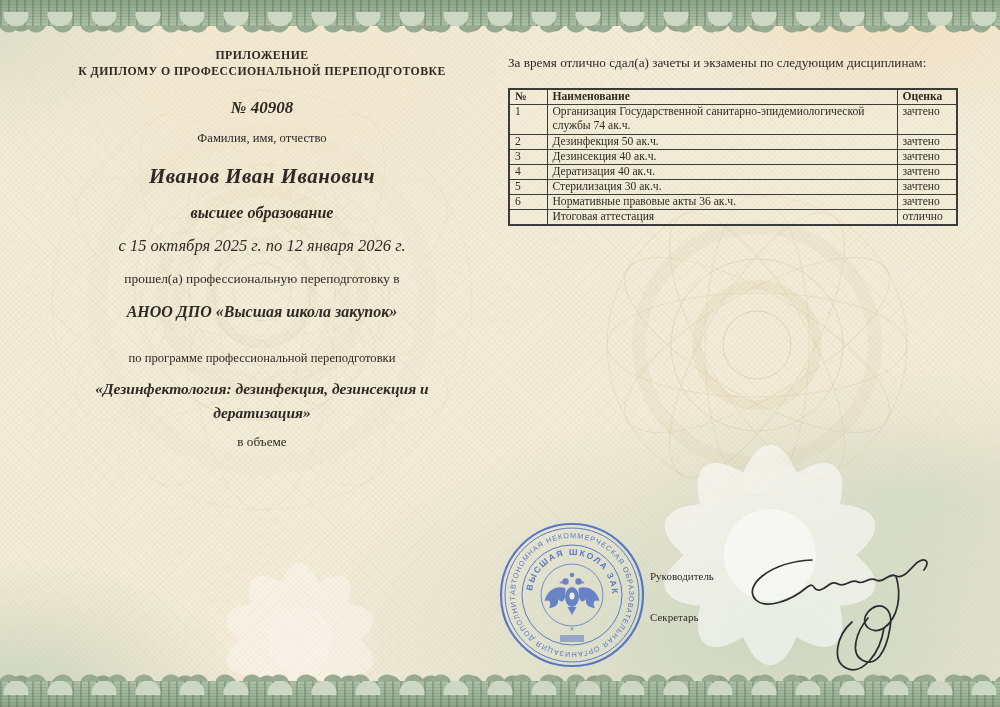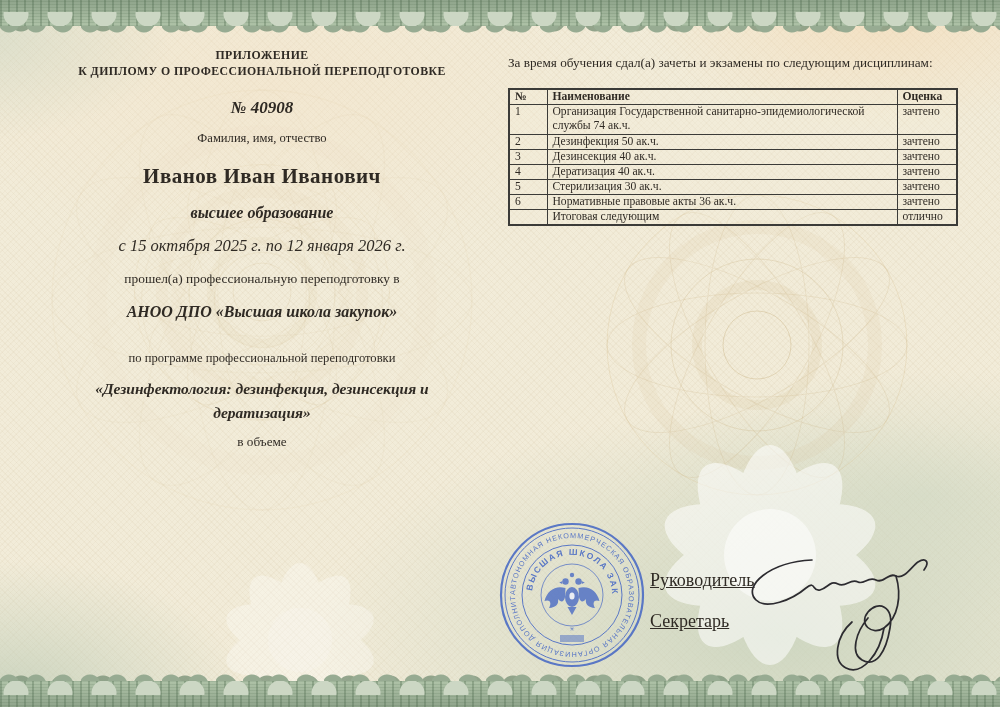--- a/index.html
+++ b/index.html
@@ -48,40 +48,40 @@
   }
   .band-top{top:0;}
   .band-bottom{bottom:0;transform:scaleY(-1);}
   
   .left-col{position:absolute;left:52px;top:48px;width:420px;text-align:center;z-index:5;}
   .right-col{position:absolute;left:508px;top:52px;width:450px;z-index:5;}
   .t-bold{font-weight:bold;letter-spacing:.4px;font-size:11.8px;line-height:1.32;}
   .num{margin-top:19px;font-size:17px;font-weight:bold;font-style:italic;}
   .lbl{font-size:12.6px;}
   .fio-lbl{margin-top:13px;}
-  .fio{margin-top:18px;font-size:21px;font-weight:bold;letter-spacing:.5px;}
+  .fio{margin-top:18px;font-size:21px;font-weight:bold;font-style:italic;letter-spacing:.5px;}
   .hasdoc{margin-top:17px;font-size:13.2px;}
   .edu{margin-top:15px;font-size:16px;font-weight:bold;font-style:italic;}
   .period{margin-top:14px;font-size:16.5px;font-weight:normal;font-style:italic;}
   .passed{margin-top:15px;font-size:13.4px;}
   .org{margin-top:16px;font-size:16px;font-weight:bold;font-style:italic;}
   .prog-lbl{margin-top:30px;font-size:12.6px;}
   .prog{margin-top:11px;font-size:15.5px;font-weight:bold;font-style:italic;line-height:1.55;}
   .vol-lbl{margin-top:9px;font-size:13.2px;}
   .vol{font-size:15px;font-weight:bold;font-style:italic;}
   .intro{font-size:13.2px;line-height:1.6;text-align:justify;}
   
   table.grades{width:100%;border-collapse:collapse;margin-top:15px;font-size:11.6px;
     border:2px solid #3b3b38;background:rgba(244,238,221,.2);}
   table.grades th, table.grades td{
     border:1px solid #3b3b38;padding:0 5px;text-align:left;vertical-align:top;line-height:1.22;height:13px;}
   table.grades th{font-weight:bold;}
   col.c-num{width:38px;} col.c-grade{width:60px;}
   
-  .sig-label{position:absolute;font-size:18px;z-index:6;text-decoration:underline;}
+  .sig-label{position:absolute;font-size:11px;z-index:6;}
   .lab-head{left:650px;top:570px;}
   .lab-sec{left:650px;top:611px;}
   .seal{position:absolute;left:496px;top:519px;width:152px;height:152px;z-index:6;opacity:.92;}
   .signature-svg{position:absolute;inset:0;z-index:7;pointer-events:none;}
   .rosettes{position:absolute;inset:0;z-index:1;pointer-events:none;}
 </style>
 </head>
 <body>
 
 <div class="layer tex"></div>
@@ -134,21 +134,21 @@
   <div class="edu">высшее образование</div>
   <div class="period">с 15 октября 2025 г. по 12 января 2026 г.</div>
   <div class="passed">прошел(а) профессиональную переподготовку в</div>
   <div class="org">АНОО ДПО «Высшая школа закупок»</div>
   <div class="lbl prog-lbl">по программе профессиональной переподготовки</div>
   <div class="prog">«Дезинфектология: дезинфекция, дезинсекция и дератизация»</div>
   <div class="vol-lbl">в объеме</div>
 </div>
 
 <div class="right-col">
-  <div class="intro">За время обучения сдал(а) зачеты и экзамены по следующим дисциплинам:</div>
+  <div class="intro">За время отлично сдал(а) зачеты и экзамены по следующим дисциплинам:</div>
 
   <table class="grades">
     <colgroup>
         <col class="c-num">
         <col>
         <col class="c-grade">
       </colgroup>
     <thead>
       <tr>
         <th>№</th>
@@ -188,21 +188,21 @@
   </tr>
 
   <tr>
     <td>6</td>
     <td>Нормативные правовые акты 36 ак.ч.</td>
     <td>зачтено</td>
   </tr>
 
   <tr>
     <td></td>
-    <td>Итоговая следующим</td>
+    <td>Итоговая аттестация</td>
     <td>отлично</td>
   </tr>
 </tbody>
   </table>
 </div>
 
 <div class="sig-label lab-head">Руководитель</div>
 <div class="sig-label lab-sec">Секретарь</div>
 
 <svg class="seal" viewBox="0 0 152 152">

